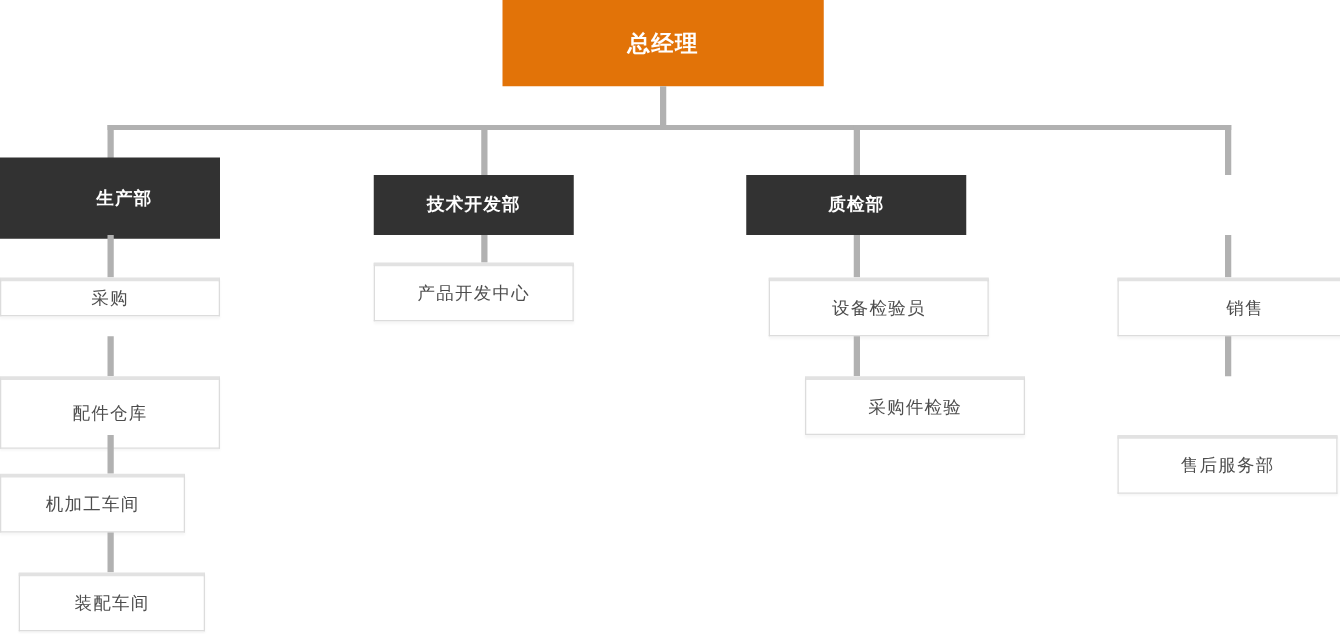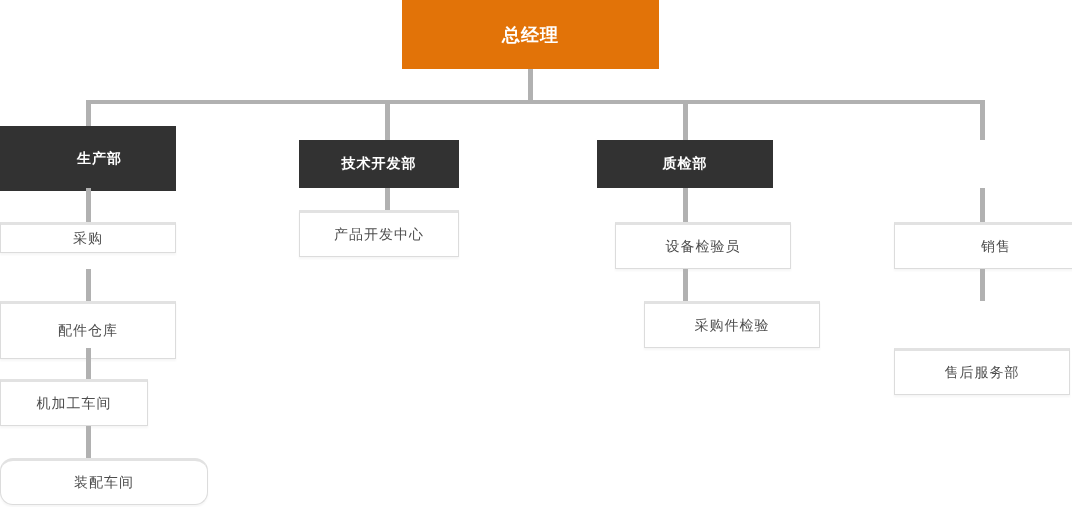--- a/index.html
+++ b/index.html
@@ -71,21 +71,21 @@
     </div>
     <div class="conn" style="left: 85.5px; top: 269px; width: 5px; height: 32px;"></div>
     <div class="box child-box" style="left: 0px; top: 301px; width: 176px; height: 58px;">
       <span>配件仓库</span>
     </div>
     <div class="conn" style="left: 85.5px; top: 348px; width: 5px; height: 31px;"></div>
     <div class="box child-box" style="left: 0px; top: 379px; width: 148px; height: 47px;">
       <span>机加工车间</span>
     </div>
     <div class="conn" style="left: 85.5px; top: 426px; width: 5px; height: 32px;"></div>
-    <div class="box child-box" style="left: 0px; top: 458px; width: 208px; height: 47px; border-radius: 13px;">
+    <div class="box child-box" style="left: 15px; top: 458px; width: 149px; height: 47px;">
       <span>装配车间</span>
     </div>
     <div class="conn" style="left: 384.5px; top: 100px; width: 5px; height: 40px;"></div>
     <div class="box dept-box" style="left: 299px; top: 140px; width: 160px; height: 48px;">
       <span>技术开发部</span>
     </div>
     <div class="conn" style="left: 384.5px; top: 188px; width: 5px; height: 34px;"></div>
     <div class="box child-box" style="left: 299px; top: 210px; width: 160px; height: 47px;">
       <span>产品开发中心</span>
     </div>

